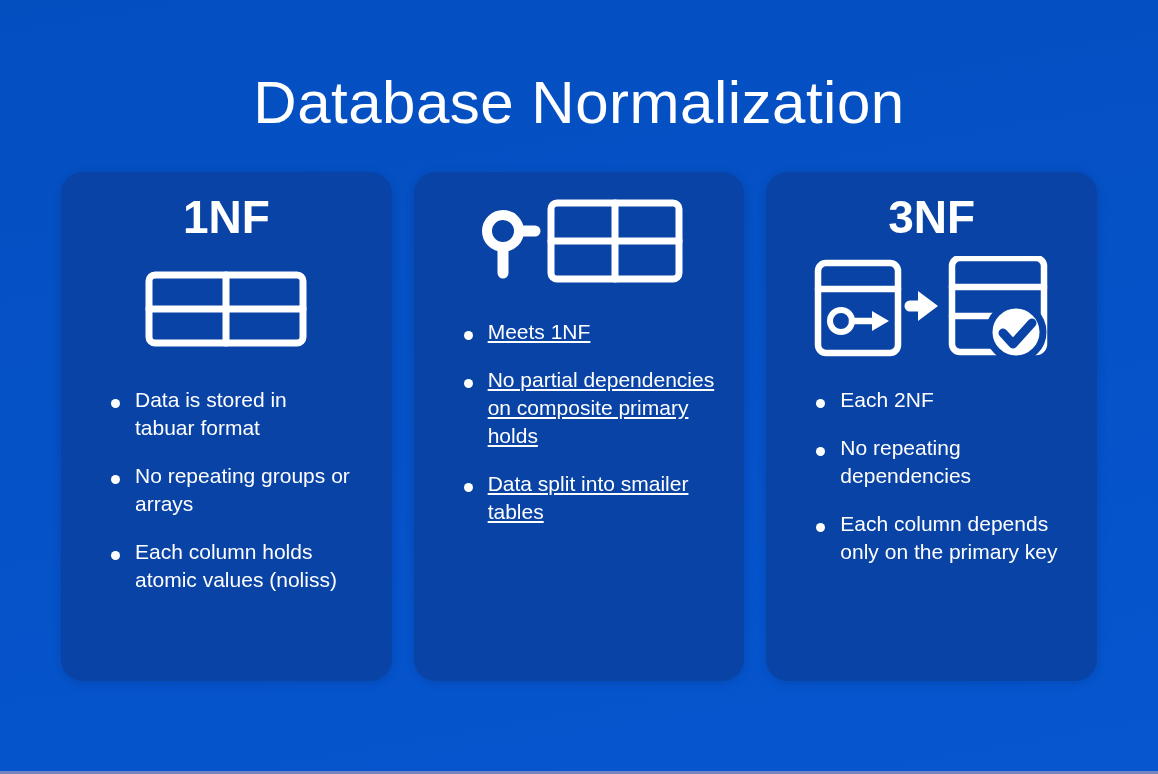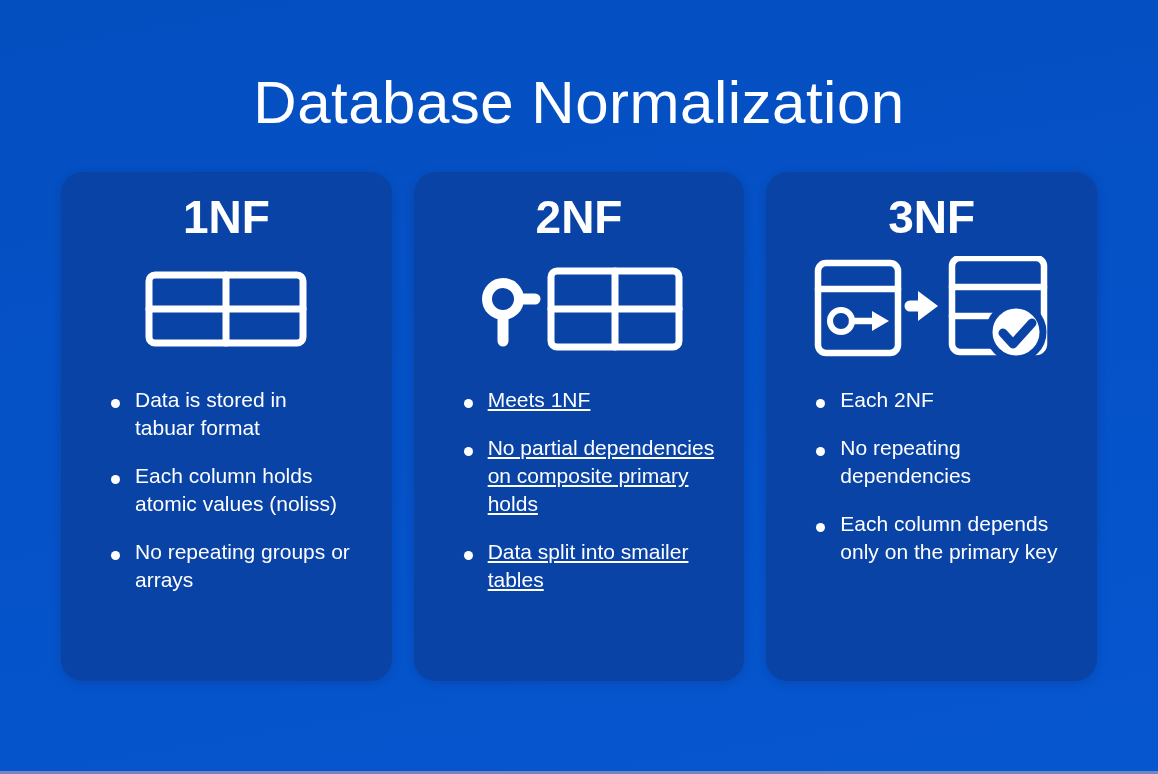--- a/index.html
+++ b/index.html
@@ -110,31 +110,30 @@
           <line class="stroke" x1="4" y1="38" x2="158" y2="38" stroke-width="7"></line>
         </svg>
       </div>
       <ul class="bullets">
         <li>
           <span class="dot"></span>
           <span class="btext">Data is stored in tabuar format</span>
         </li>
         <li>
           <span class="dot"></span>
+          <span class="btext">No repeating groups or arrays</span>
+        </li>
+        <li>
+          <span class="dot"></span>
           <span class="btext">Each column holds atomic values (noliss)</span>
-        </li>
-        <li>
-          <span class="dot"></span>
-          <span class="btext">No repeating groups or arrays</span>
         </li>
       </ul>
     </section>
 
     <section class="card card-2nf">
-      <h2 class="card-title">2NF</h2>
       <div class="card-icon">
         <svg width="212" height="92" viewBox="0 0 212 92">
           <g>
             <circle class="stroke" cx="30" cy="36" r="16" stroke-width="10"></circle>
             <line class="stroke" x1="30" y1="56" x2="30" y2="78" stroke-width="11"></line>
             <line class="stroke" x1="48" y1="36" x2="62" y2="36" stroke-width="11"></line>
           </g>
           <g>
             <rect class="stroke" x="78" y="8" width="128" height="76" rx="6" stroke-width="7"></rect>
             <line class="stroke" x1="142" y1="8" x2="142" y2="84" stroke-width="7"></line>

